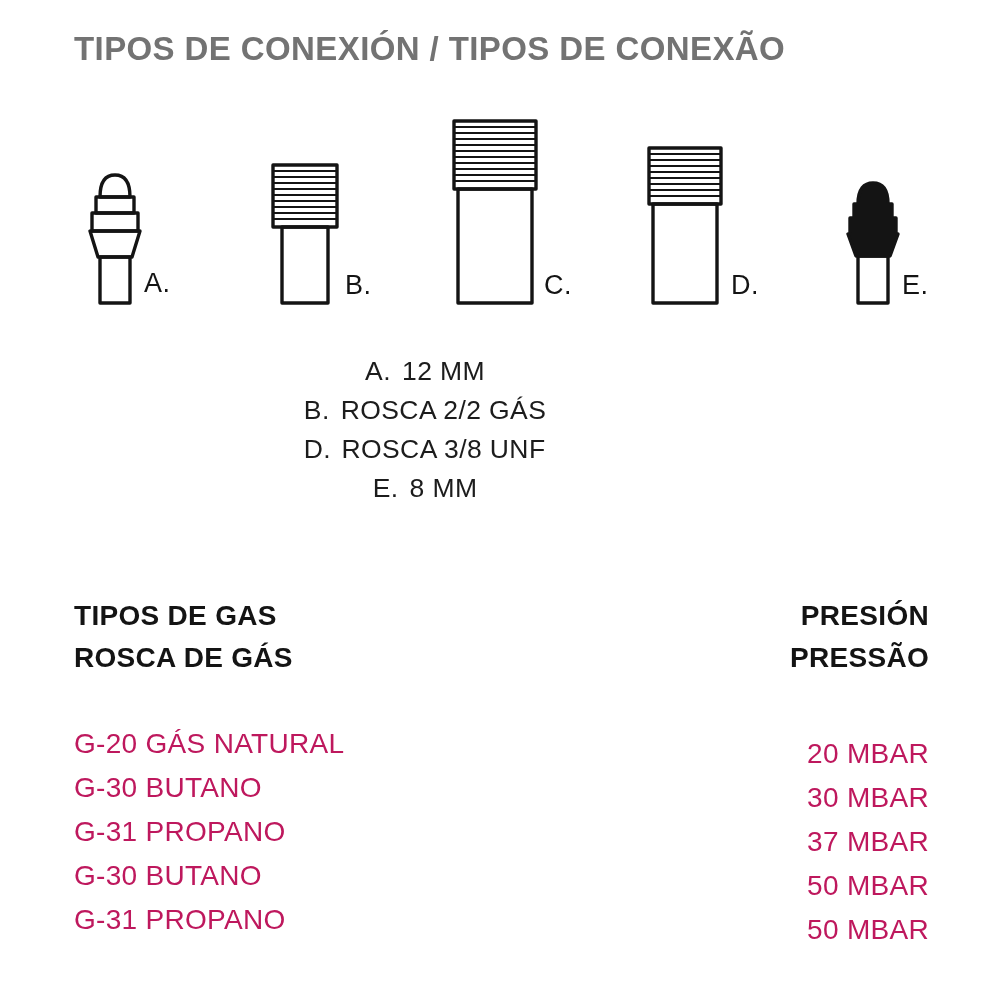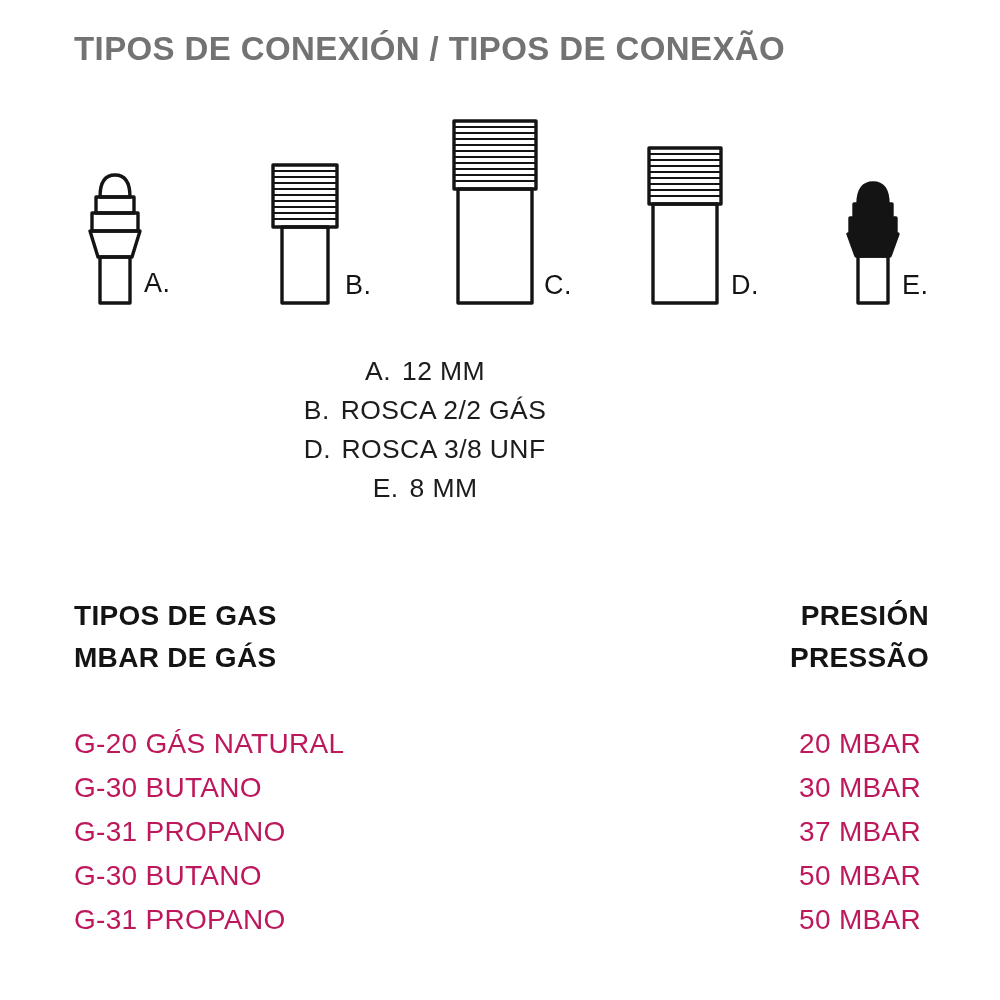--- a/index.html
+++ b/index.html
@@ -111,21 +111,21 @@
   .trow .gas,
   .trow .press {
     position: absolute;
     font-size: 28px;
     color: #be185d;
     letter-spacing: 0.3px;
     white-space: nowrap;
     top: 0;
   }
   .trow .gas { left: 0; }
-  .trow .press { right: 8px; text-align: center; }
+  .trow .press { right: 0; text-align: center; margin-top: 10px; }
 </style>
 </head>
 <body>
 
 <div class="page">
 
   <div class="main-title">TIPOS DE CONEXIÓN / TIPOS DE CONEXÃO</div>
 
   <div class="connectors">
 
@@ -246,21 +246,21 @@
     </div>
   </div>
 
   <div class="table">
 
     <div class="thead-row">
       <span class="left">TIPOS DE GAS</span>
       <span class="right">PRESIÓN</span>
     </div>
     <div class="thead-row">
-      <span class="left">MBAR DE GÁS</span>
+      <span class="left">ROSCA DE GÁS</span>
       <span class="right">PRESSÃO</span>
     </div>
 
     <div class="tbody">
       <div class="trow">
         <span class="gas">G-20 GÁS NATURAL</span>
         <span class="press">20 MBAR</span>
       </div>
       <div class="trow">
         <span class="gas">G-30 BUTANO</span>

